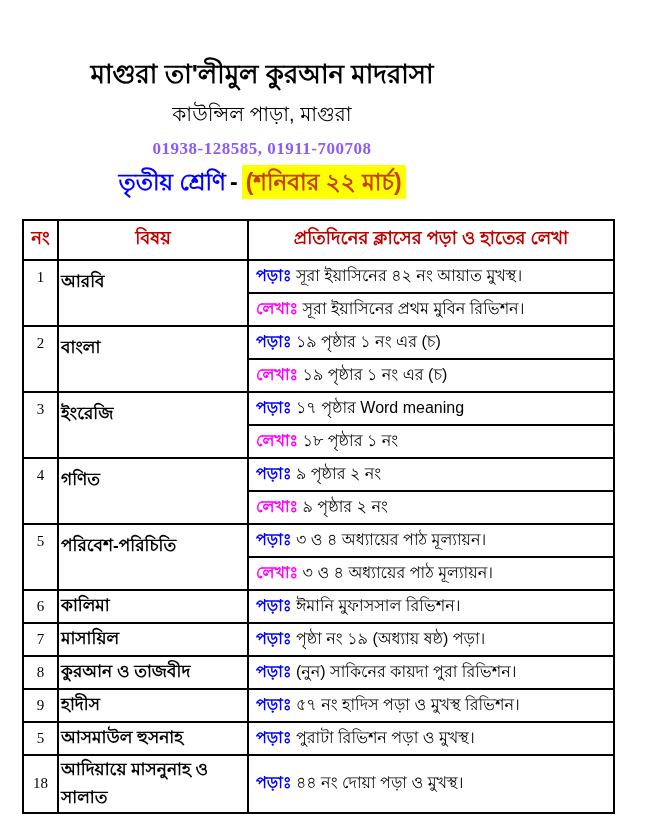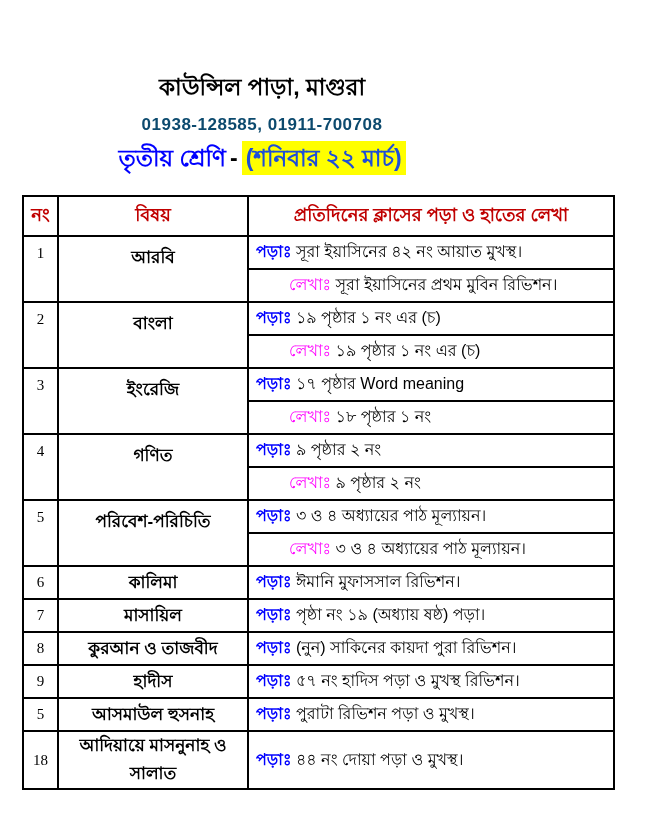--- a/index.html
+++ b/index.html
@@ -9,26 +9,26 @@
     --class-blue:#0000ff;
     --highlight-yellow:#ffff00;
     --border-black:#000000;
   }
   html,body{margin:0;padding:0;background:#ffffff;}
   body{font-family:"Liberation Sans", sans-serif;}
   .page{width:645px;height:828px;background:#ffffff;position:relative;overflow:hidden;}
 
   .header{width:524px;padding-top:60px;text-align:center;}
   .title{font-size:26px;font-weight:bold;color:#000;line-height:1.15;}
-  .subtitle{font-size:23px;font-weight:bold;color:#000;margin-top:9px;}
-  .phones{font-family:Liberation Sans, sans-serif;font-size:17px;font-weight:bold;color:#0c4a6e;margin-top:7px;letter-spacing:0.5px;}
+  .subtitle{font-size:20px;font-weight:normal;color:#000;margin-top:9px;}
+  .phones{font-family:Liberation Serif, serif;font-size:17px;font-weight:bold;color:#8b5cf6;margin-top:7px;letter-spacing:0.5px;}
   .classline{font-size:23px;font-weight:bold;margin-top:5px;}
   .classname{color:var(--class-blue);margin-top:32px;}
   .sep{color:#000;padding:0 4px;}
-  .datehl{background:var(--highlight-yellow);color:#1d4ed8;padding:4px 4px;}
+  .datehl{background:var(--highlight-yellow);color:#c2410c;padding:4px 4px;}
 
   table.schedule{
     border-collapse:collapse;
     margin:16px 0 0 22px;
     width:591px;
     table-layout:fixed;
   }
   .schedule th,.schedule td{border:2px solid var(--border-black);box-sizing:border-box;}
   .schedule th{
     color:var(--header-red);
@@ -42,40 +42,41 @@
   col.c-subj{width:190px;}
   col.c-task{width:366px;}
 
   td.num{
     font-family:"Liberation Serif", serif;
     font-size:15px;color:#000;
     text-align:center;vertical-align:middle;padding:0;
   }
   td.subject{
     font-size:17px;font-weight:bold;color:#000;
-    text-align:center;vertical-align:middle;padding:0 2px;margin-left:32px;
+    vertical-align:middle;padding:0 2px;margin-left:32px;
   }
   td.num.merged,td.subject.merged{vertical-align:top;}
   td.num.merged{padding-top:8px;}
   td.subject.merged{padding-top:7px;}
   td.task{
     font-size:16px;color:#000;
     height:24px;vertical-align:middle;
     padding:2px 4px 2px 7px;
     white-space:nowrap;overflow:hidden;
   }
   .label-pora{color:var(--pora-blue);font-weight:bold;}
-  .label-lekha{color:var(--lekha-magenta);font-weight:normal;margin-left:33px;}
+  .label-lekha{color:var(--lekha-magenta);font-weight:bold;}
 </style>
 </head>
 <body>
 
 <div class="page">
 
   <div class="header">
+    <div class="title">মাগুরা তা'লীমুল কুরআন মাদরাসা</div>
     <div class="subtitle">কাউন্সিল পাড়া, মাগুরা</div>
     <div class="phones">01938-128585, 01911-700708</div>
     <div class="classline">
       <span class="classname">তৃতীয় শ্রেণি</span><span class="sep">-</span><span class="datehl">(শনিবার ২২ মার্চ)</span>
     </div>
   </div>
 
   <table class="schedule">
     <colgroup>
       <col class="c-no">

